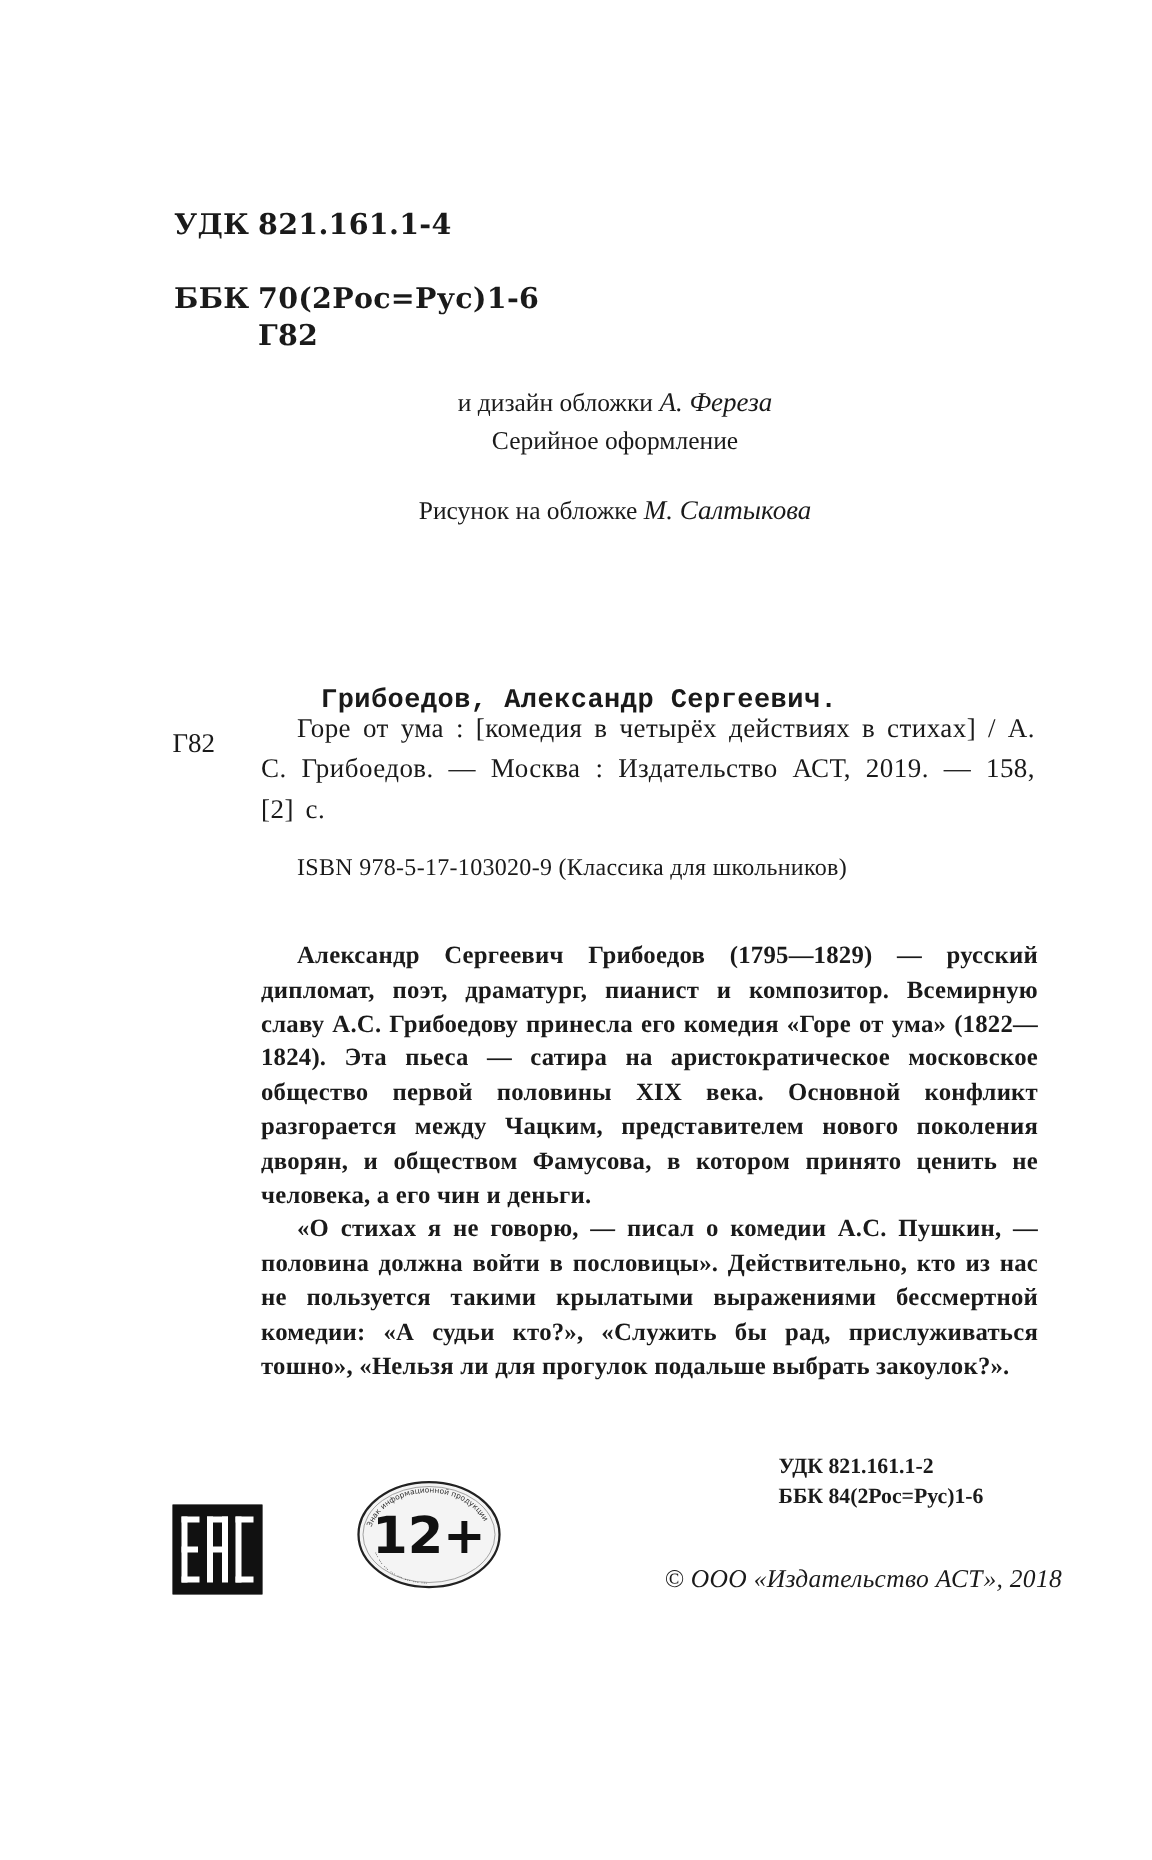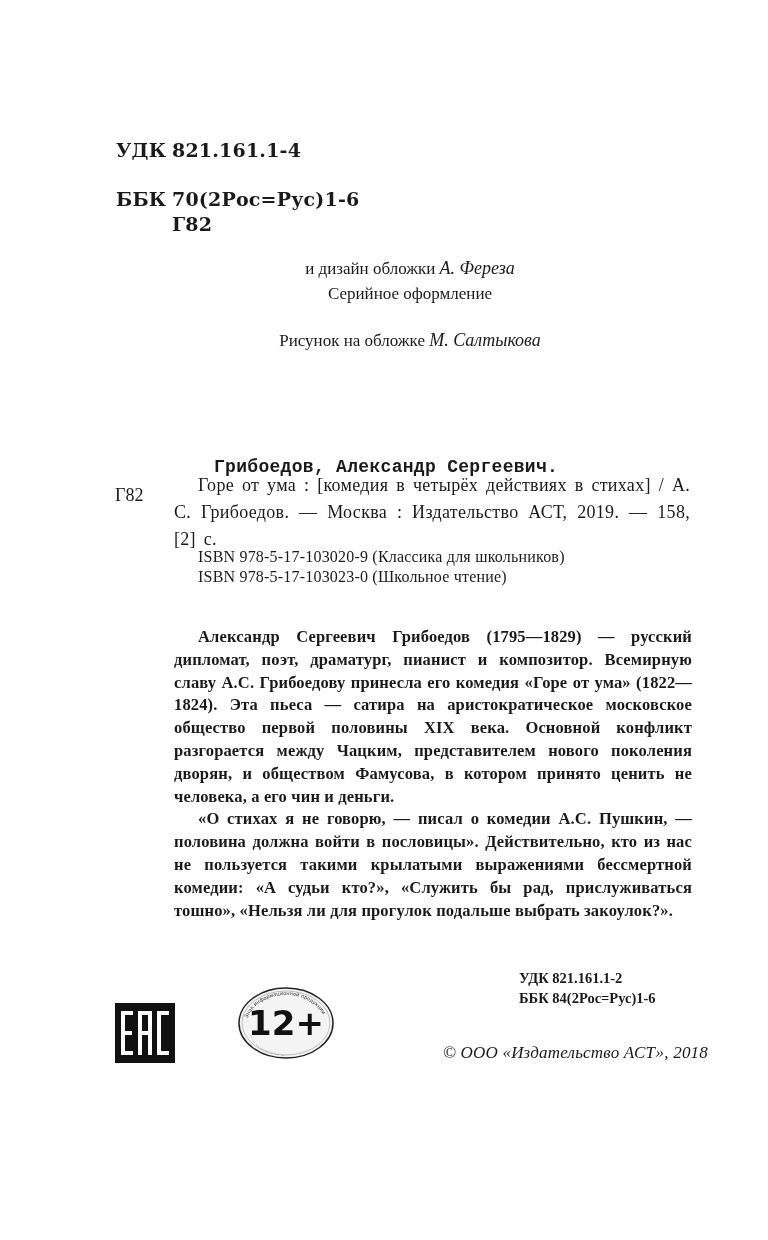--- a/index.html
+++ b/index.html
@@ -67,21 +67,21 @@
       font-size: 18px;
       line-height: 27px;
       text-align: justify;
       font-family: "Liberation Serif", "DejaVu Serif", serif;
       text-indent: 24px;
       letter-spacing: 0.3px;
       word-spacing: 3px;
     }
     .isbn {
       left: 198px;
-      top: 547px;
+      top: 569px;
       font-size: 16px;
       line-height: 20px;
       font-family: "Liberation Serif", "DejaVu Serif", serif;
       white-space: nowrap;
       letter-spacing: 0.2px;
     }
 
     
     .annotation {
       left: 174px;
@@ -161,21 +161,20 @@
     <span>Рисунок на обложке</span>
     <span class="it">М. Салтыкова</span>
   </div>
 </div>
 
 <div class="abs card-author">Грибоедов, Александр Сергеевич.</div>
 <div class="abs card-code">Г82</div>
 <div class="abs card-desc">Горе от ума : [комедия в четырёх действиях в стихах] / А. С. Грибоедов. — Москва : Издательство АСТ, 2019. — 158, [2] с.</div>
 <div class="abs isbn">
   <div>ISBN 978-5-17-103020-9 (Классика для школьников)</div>
-  <div>ISBN 978-5-17-103023-0 (Школьное чтение)</div>
 </div>
 
 <div class="abs annotation">
   <p>Александр Сергеевич Грибоедов (1795—1829) — русский дипломат, поэт, драматург, пианист и композитор. Всемирную славу А.С. Грибоедову принесла его комедия «Горе от ума» (1822—1824). Эта пьеса — сатира на аристократическое московское общество первой половины XIX века. Основной конфликт разгорается между Чацким, представителем нового поколения дворян, и обществом Фамусова, в котором принято ценить не человека, а его чин и деньги.</p>
   <p>«О стихах я не говорю, — писал о комедии А.С. Пушкин, — половина должна войти в пословицы». Действительно, кто из нас не пользуется такими крылатыми выражениями бессмертной комедии: «А судьи кто?», «Служить бы рад, прислуживаться тошно», «Нельзя ли для прогулок подальше выбрать закоулок?».</p>
 </div>
 
 <div class="abs bottom-codes">
   <div>УДК 821.161.1-2</div>
   <div>ББК 84(2Рос=Рус)1-6</div>

